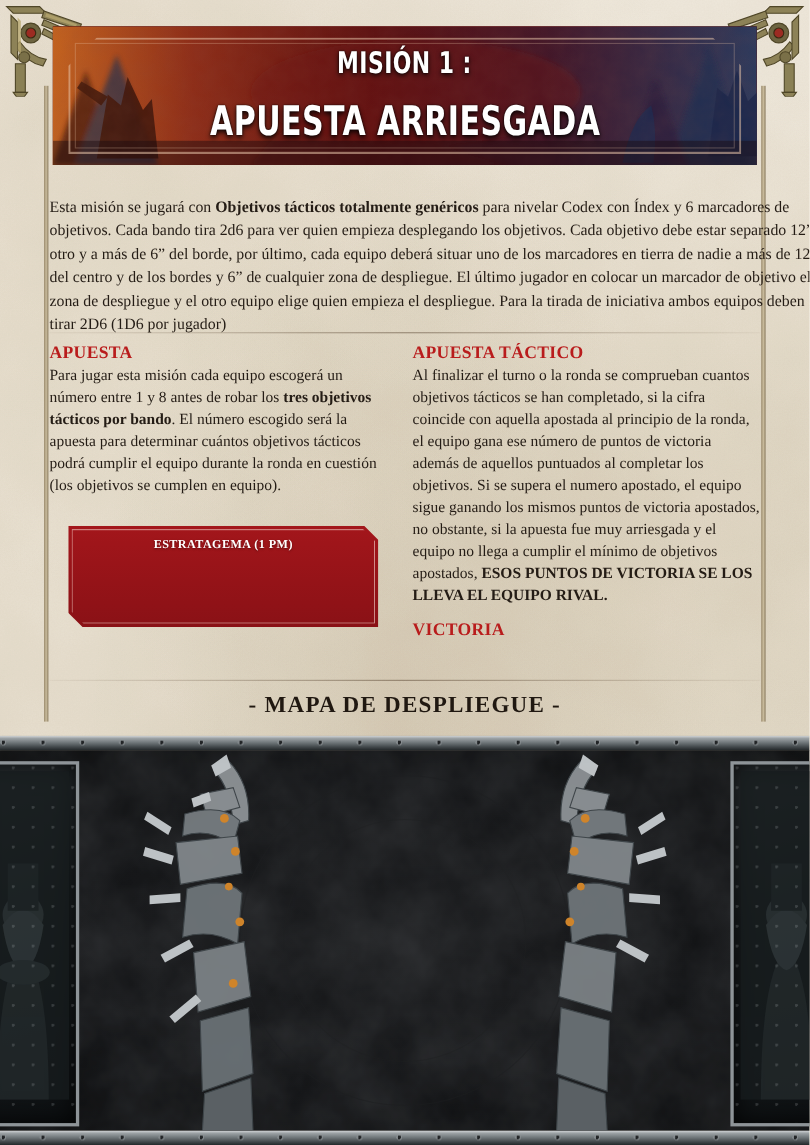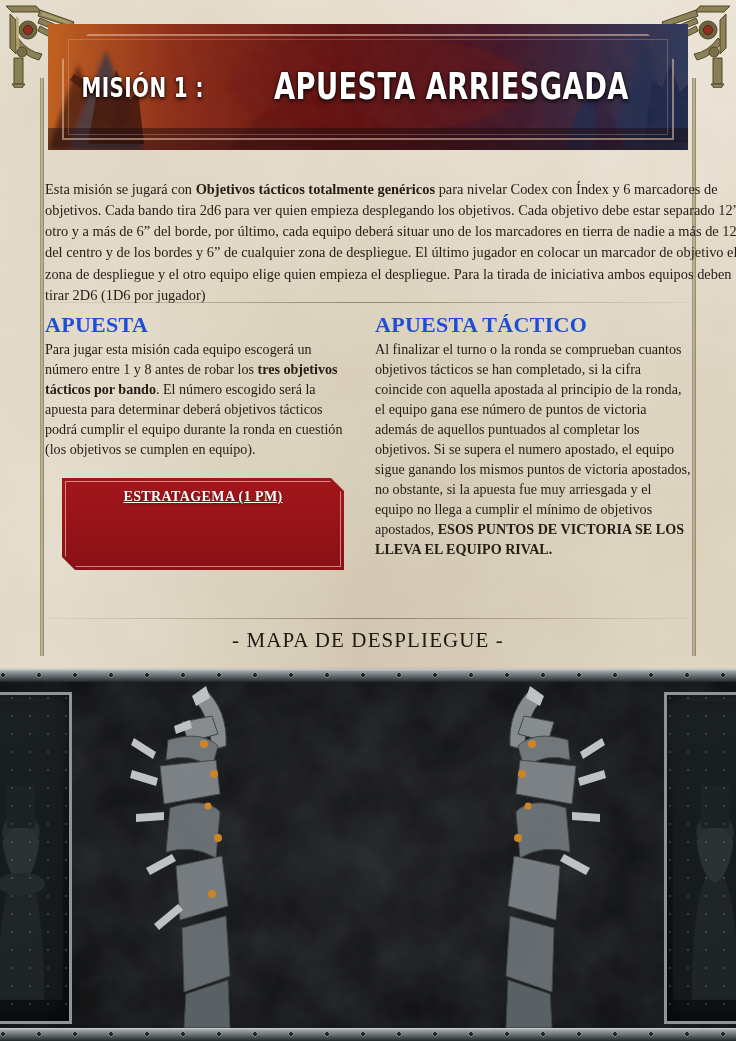--- a/index.html
+++ b/index.html
@@ -41,21 +41,21 @@
   .bframe{
     position:absolute;left:14px;top:10px;right:14px;bottom:10px;
     border:2px solid rgba(232,196,170,.55);
     clip-path:polygon(26px 0,calc(100% - 26px) 0,100% 26px,100% 100%,calc(100% - 26px) 100%,26px 100%,0 100%,0 26px);
   }
   .bframe2{
     position:absolute;left:20px;top:15px;right:20px;bottom:15px;
     border:1px solid rgba(232,196,170,.28);
   }
   .banner-text{
-    position:absolute;inset:0;display:flex;flex-direction:row;
+    position:absolute;inset:0;display:flex;flex-direction:column;
     align-items:center;justify-content:center;gap:18px;
     color:#fff;text-align:center;
     font-family:"DejaVu Sans Condensed","DejaVu Sans",sans-serif;
     font-weight:700;font-stretch:condensed;
     text-shadow:0 2px 5px rgba(0,0,0,.85),0 0 2px rgba(0,0,0,.9);
     letter-spacing:.5px;
   }
   .b-line1{font-size:27px;transform:scaleX(.82);}
   .b-line2{font-size:37px;transform:scaleX(.82);margin-top:-2px;}
 
@@ -67,21 +67,21 @@
   .intro b{font-weight:700;}
   .rule{position:absolute;height:1px;background:linear-gradient(90deg,rgba(90,70,50,.05),rgba(90,70,50,.55),rgba(90,70,50,.05));}
   .rule.r1{left:45px;top:302px;width:646px;}
   .rule.r2{left:45px;top:618px;width:646px;}
 
   .cols{position:absolute;left:45px;top:312px;width:646px;height:300px;}
   .col{position:absolute;top:0;width:300px;}
   .col.left{left:0;}
   .col.right{left:330px;width:316px;}
   h2.sec{
-    margin:0 0 1px 0;font-size:22px;font-weight:700;color:#1d4ed8;
+    margin:0 0 1px 0;font-size:16px;font-weight:700;color:#b91c1c;
     letter-spacing:.3px;font-family:"Liberation Serif",serif;
   }
   .sec-body{font-size:14.1px;line-height:1.42;color:#241c15;}
   .sec-body b{font-weight:700;}
   .spacer{height:13px;}
 
   
   .strat{
     position:absolute;left:62px;top:478px;width:282px;height:92px;
     background:linear-gradient(180deg,#a3161b 0%,#951318 55%,#8a1116 100%);
@@ -89,32 +89,32 @@
     box-shadow:0 1px 3px rgba(0,0,0,.35);
   }
   .strat-in{
     position:absolute;left:3px;top:3px;right:3px;bottom:3px;
     border:1px solid rgba(255,235,225,.55);
     clip-path:polygon(0 0,calc(100% - 11px) 0,100% 11px,100% 100%,11px 100%,0 calc(100% - 11px));
     display:flex;flex-direction:column;align-items:center;justify-content:flex-start;
     padding-top:7px;box-sizing:border-box;
   }
   .strat-title{
-    color:#fff;font-size:14px;font-weight:700;letter-spacing:.4px;
-    text-shadow:0 1px 2px rgba(0,0,0,.4);margin-bottom:1px;text-decoration:underline;
+    color:#fff;font-size:11px;font-weight:700;letter-spacing:.4px;
+    text-shadow:0 1px 2px rgba(0,0,0,.4);margin-bottom:1px;
   }
   .strat-body{
     color:#fdf1ec;font-size:12.9px;line-height:1.30;text-align:center;
     padding:0 9px;text-shadow:0 1px 1px rgba(0,0,0,.3);
   }
 
   
   .map-head{
     position:absolute;left:0;top:628px;width:736px;text-align:center;
-    font-size:21px;font-weight:400;color:#201811;letter-spacing:1.1px;
+    font-size:21px;font-weight:700;color:#201811;letter-spacing:1.1px;
   }
 
   
   .band{
     position:absolute;left:0;width:736px;height:13px;
     background:linear-gradient(180deg,#cfd2d4 0%,#9aa0a3 18%,#6e7578 48%,#41474a 78%,#23282a 100%);
     box-shadow:0 1px 2px rgba(0,0,0,.6);
   }
   .band.top{top:669px;}
   .band.bot{top:1028px;}
@@ -258,27 +258,28 @@
   </div>
 
   <p class="intro"><span>Esta misión se jugará con </span><b>Objetivos tácticos totalmente genéricos</b><span> para nivelar Codex con Índex y 6 marcadores de objetivos. Cada bando tira 2d6 para ver quien empieza desplegando los objetivos. Cada objetivo debe estar separado 12” de otro y a más de 6” del borde, por último, cada equipo deberá situar uno de los marcadores en tierra de nadie a más de 12” del centro y de los bordes y 6” de cualquier zona de despliegue. El último jugador en colocar un marcador de objetivo elige zona de despliegue y el otro equipo elige quien empieza el despliegue. Para la tirada de iniciativa ambos equipos deben tirar 2D6 (1D6 por jugador)</span></p>
 
   <div class="rule r1"></div>
 
   <div class="cols">
 
     <div class="col left">
       <h2 class="sec">APUESTA</h2>
-      <div class="sec-body"><span>Para jugar esta misión cada equipo escogerá un número entre 1 y 8 antes de robar los </span><b>tres objetivos tácticos por bando</b><span>. El número escogido será la apuesta para determinar deberá objetivos tácticos podrá cumplir el equipo durante la ronda en cuestión (los objetivos se cumplen en equipo).</span></div>
+      <div class="sec-body"><span>Para jugar esta misión cada equipo escogerá un número entre 1 y 8 antes de robar los </span><b>tres objetivos tácticos por bando</b><span>. El número escogido será la apuesta para determinar cuántos objetivos tácticos podrá cumplir el equipo durante la ronda en cuestión (los objetivos se cumplen en equipo).</span></div>
     </div>
 
     <div class="col right">
       <h2 class="sec">APUESTA TÁCTICO</h2>
       <div class="sec-body"><span>Al finalizar el turno o la ronda se comprueban cuantos objetivos tácticos se han completado, si la cifra coincide con aquella apostada al principio de la ronda, el equipo gana ese número de puntos de victoria además de aquellos puntuados al completar los objetivos. Si se supera el numero apostado, el equipo sigue ganando los mismos puntos de victoria apostados, no obstante, si la apuesta  fue muy arriesgada y el equipo no llega a cumplir el mínimo de objetivos apostados, </span><b>ESOS PUNTOS DE VICTORIA SE LOS LLEVA EL EQUIPO RIVAL.</b></div>
       <div class="spacer"></div>
+      <h2 class="sec">VICTORIA</h2>
     </div>
   </div>
 
   <div class="strat">
     <div class="strat-in">
       <div class="strat-title">ESTRATAGEMA (1 PM)</div>
     </div>
   </div>
 
   <div class="rule r2"></div>

